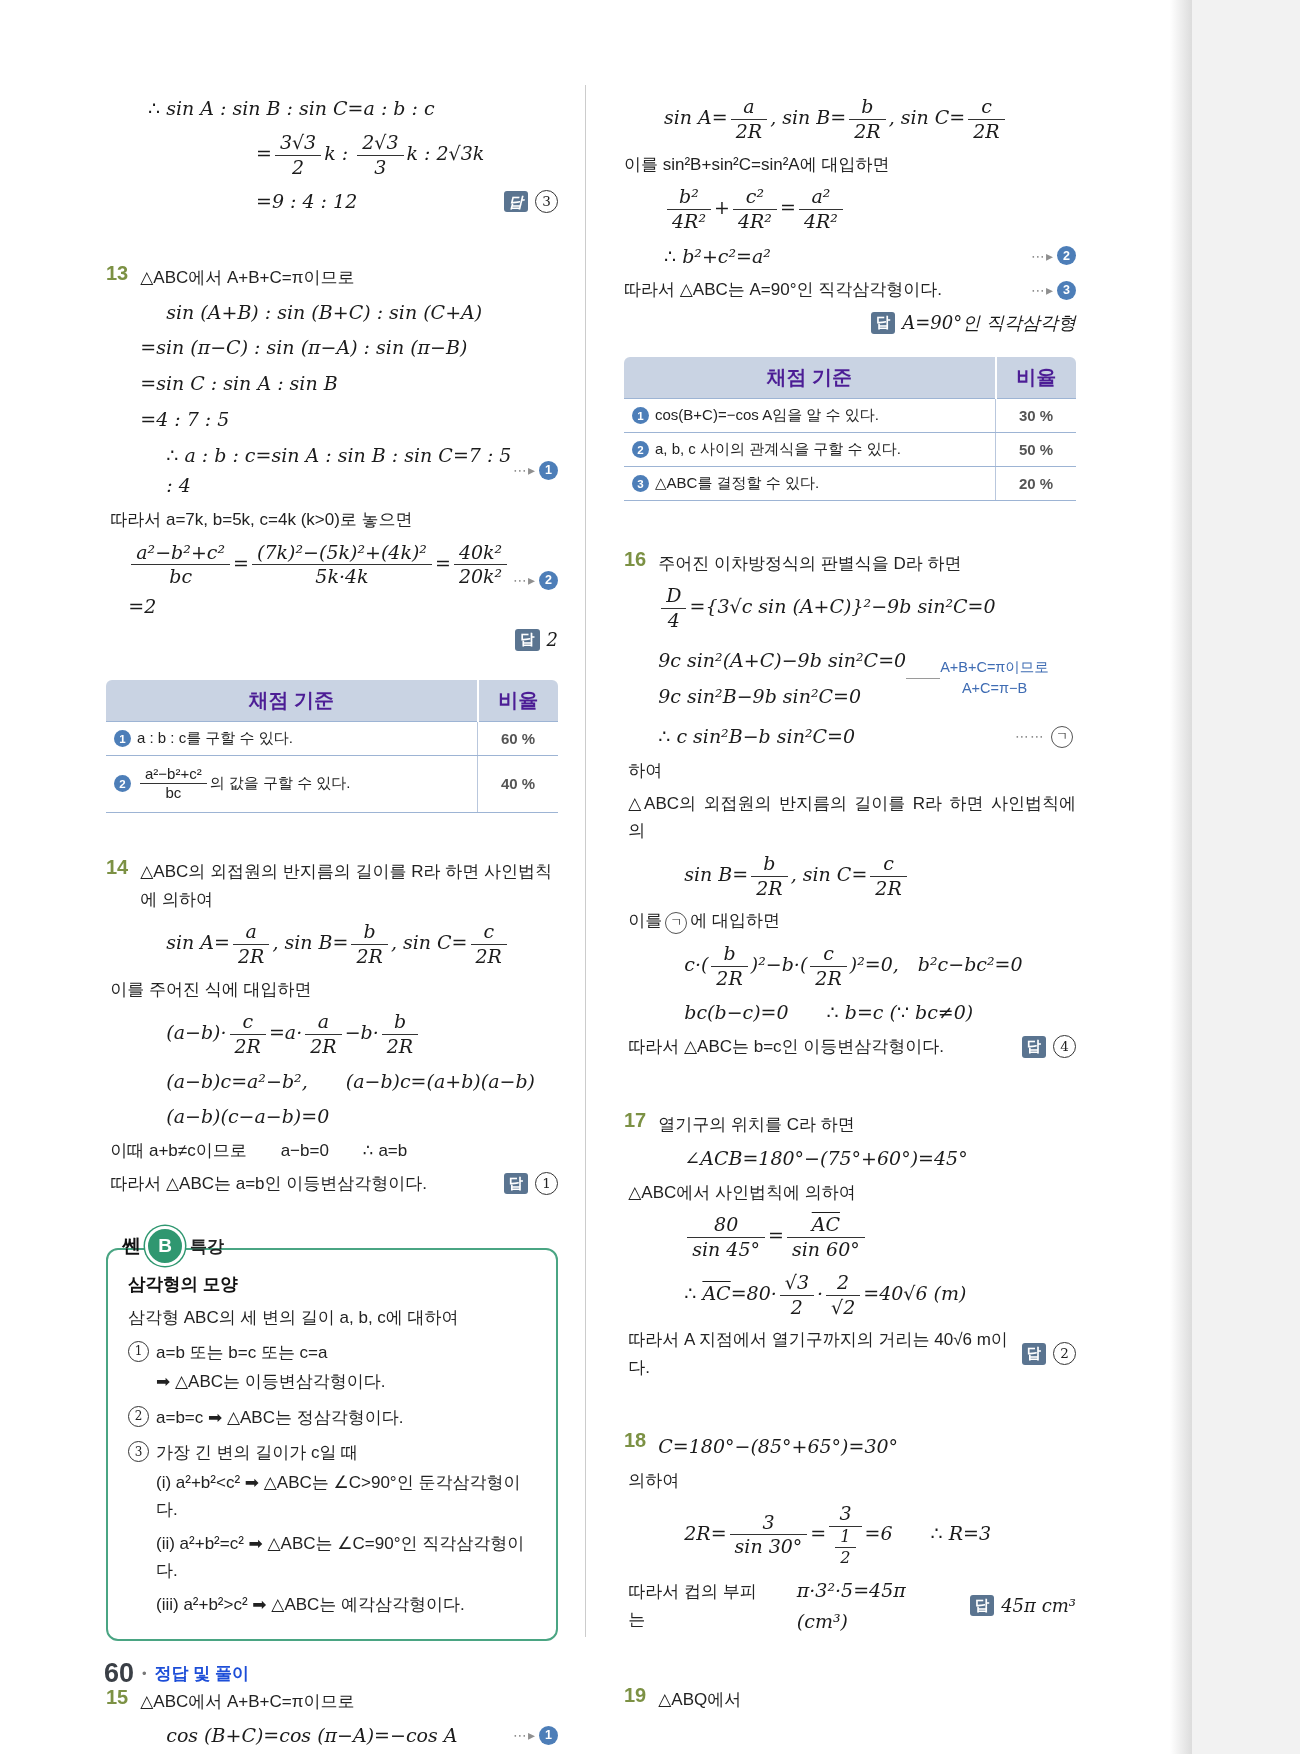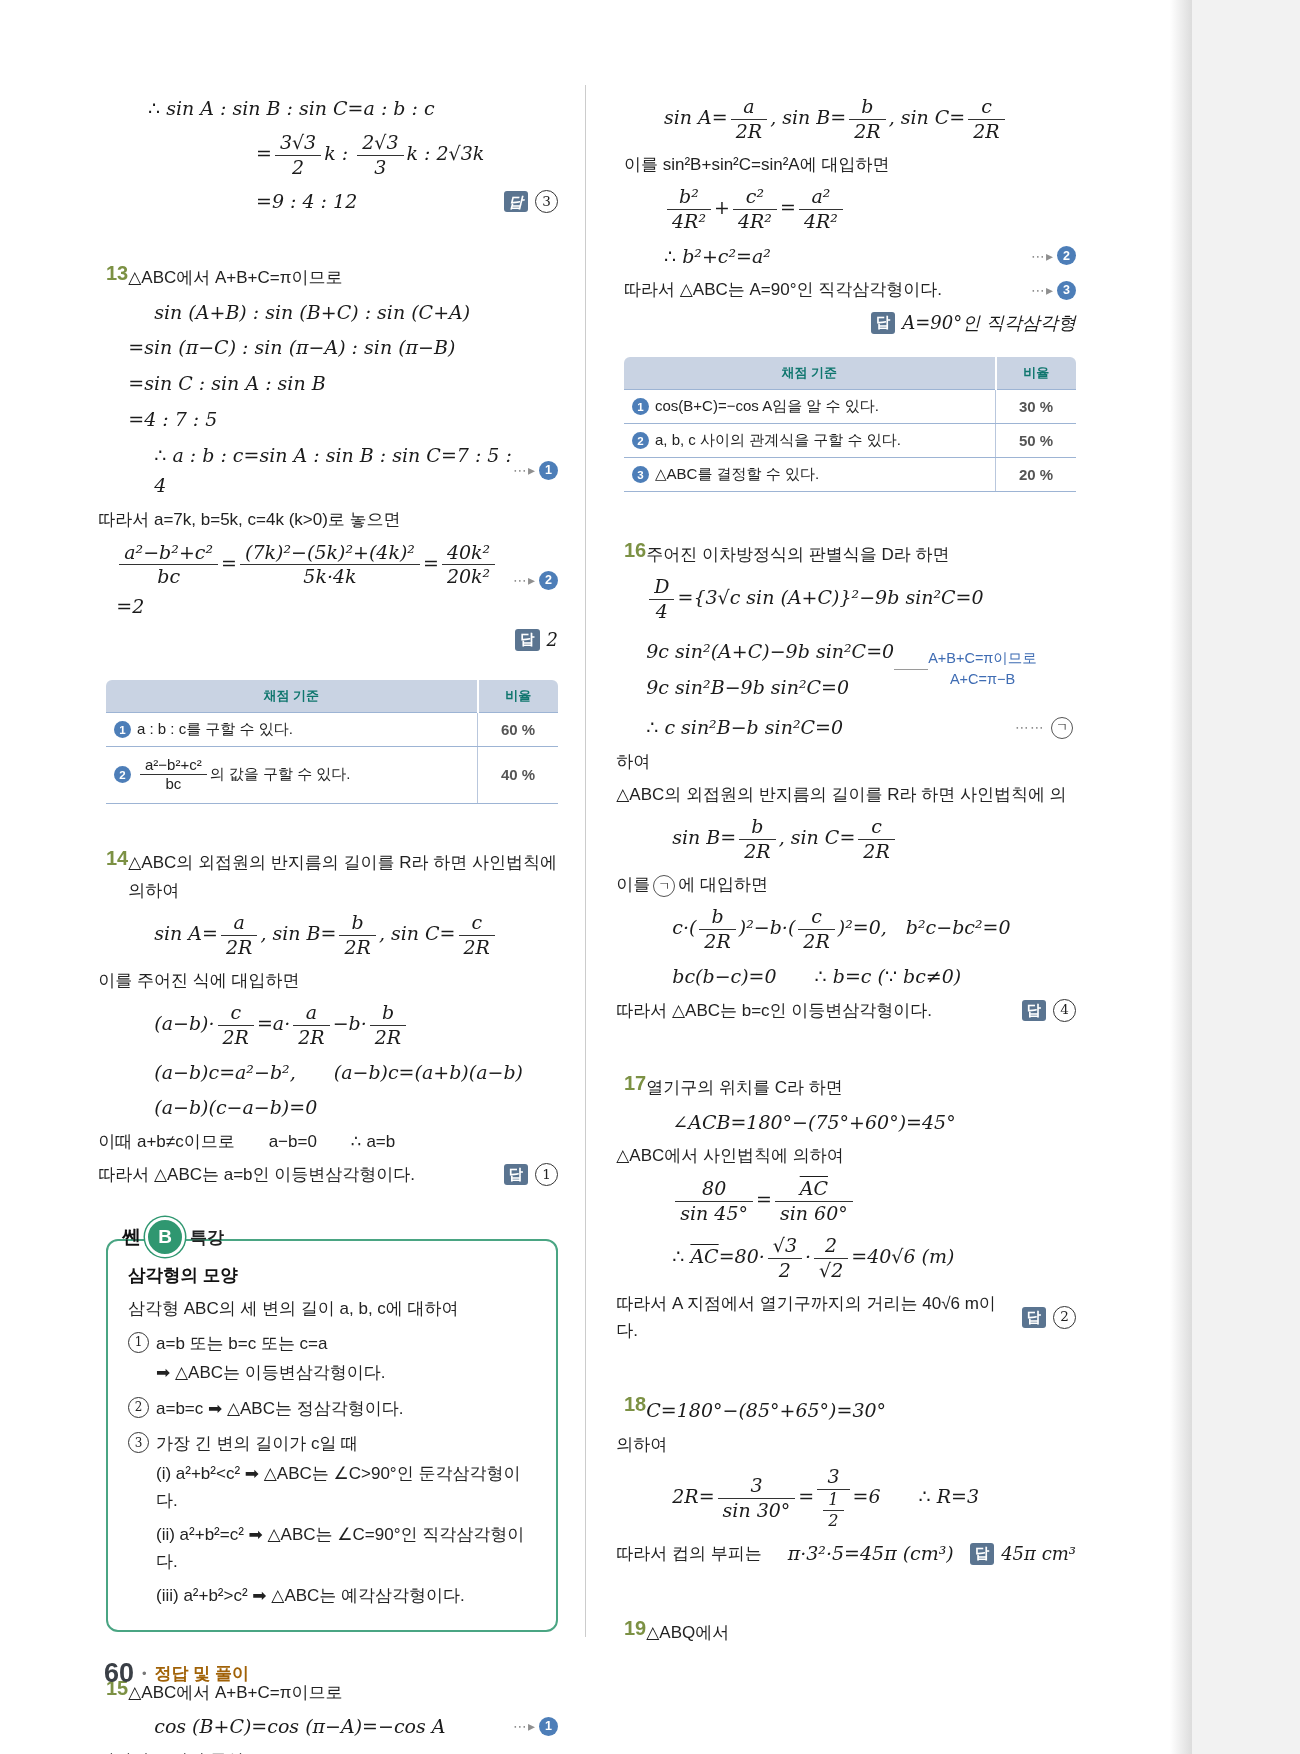--- a/index.html
+++ b/index.html
@@ -10,21 +10,21 @@
   .divider{position:absolute;left:585px;top:85px;width:1px;height:1552px;background:#cccccc;}
   .col{position:absolute;top:88px;width:452px;}
   .col-left{left:106px;}
   .col-right{left:624px;}
 
   .ln{font-size:17px;line-height:1.62;margin:5px 0;color:#222;}
   .dsp{font-family:"DejaVu Serif","DejaVu Sans",serif;font-style:italic;font-size:19px;color:#1b1b1b;}
   .ind{padding-left:26px;}
   .ind2{padding-left:60px;}
   .mrow{display:flex;align-items:center;}
-  .prob{display:flex;margin-top:36px;}
+  .prob{display:flex;gap:12px;margin-top:36px;}
   .pnum{color:#7c9144;font-weight:bold;font-size:20px;line-height:1.4;flex:0 0 auto;}
   .pbody{flex:1;min-width:0;}
 
   .frac{display:inline-flex;flex-direction:column;vertical-align:middle;text-align:center;
         margin:2px 3px;line-height:1.25;}
   .frac .num{display:block;padding:0 5px;border-bottom:1.3px solid #333;}
   .frac .den{display:block;padding:0 5px;}
   .frac .frac{font-size:0.85em;margin:0 1px;}
   .ov{text-decoration:overline;}
 
@@ -40,21 +40,21 @@
         align-items:center;justify-content:center;font-size:13.5px;font-style:normal;
         font-family:"DejaVu Serif",serif;flex:0 0 auto;}
   .ans-line{display:flex;justify-content:flex-end;align-items:center;gap:7px;margin:7px 0;}
   .ans-inline{display:inline-flex;align-items:center;gap:7px;margin-left:auto;padding-left:10px;flex:0 0 auto;}
   .ans-badge{display:inline-flex;background:#5a7490;color:#ffffff;font-size:14.5px;font-weight:bold;
         padding:1px 5px;border-radius:3px;line-height:1.35;flex:0 0 auto;}
   .ans-text{font-size:17px;}
   .ans-text.dsp{font-size:18px;}
 
   table.grade{width:100%;border-collapse:collapse;margin:22px 0 6px 0;font-size:15px;}
-  table.grade th{background:#c9d3e3;color:#0f766e;font-weight:bold;padding:7px 6px;font-size:13px;}
+  table.grade th{background:#c9d3e3;color:#4c1d95;font-weight:bold;padding:7px 6px;font-size:20px;}
   table.grade th.crit{border-radius:6px 0 0 0;border-right:2px solid #fff;}
   table.grade th.ratio{border-radius:0 6px 0 0;width:64px;}
   table.grade td{border-bottom:1px solid #9db4d4;padding:7px 8px;vertical-align:middle;}
   table.grade tr td:first-child{border-right:1px solid #b9c7dd;}
   table.grade td.pct{text-align:center;font-weight:bold;color:#555;width:64px;}
   table.grade tbody tr:first-child td{border-top:1px solid #9db4d4;}
 
   .tbox{position:relative;border:2px solid #4aa583;border-radius:12px;margin-top:46px;
         padding:20px 20px 14px 20px;}
   .box-logo{position:absolute;top:-24px;left:14px;display:flex;align-items:center;gap:5px;background:transparent;}
@@ -69,21 +69,21 @@
 
   .eq-note-wrap{display:flex;align-items:center;gap:0;}
   .note-connector{width:34px;border-top:1px solid #9a9a9a;align-self:center;flex:0 0 auto;}
   .note-blue{color:#3f6cb3;font-size:14.5px;line-height:1.45;font-style:normal;
         font-family:"Liberation Sans","DejaVu Sans",sans-serif;}
   .note-blue .c2{text-align:center;}
 
   .footer{position:absolute;left:104px;top:1658px;display:flex;align-items:center;gap:8px;}
   .footer .pageno{font-size:27px;font-weight:bold;color:#3a3f46;}
   .footer .fdot{font-size:13px;color:#777;}
-  .footer .flabel{font-size:17px;color:#a16207;font-weight:bold;}
+  .footer .flabel{font-size:17px;color:#1d4ed8;font-weight:bold;}
 </style>
 </head>
 <body>
 
 <div class="page">
   <div class="edge-shade"></div>
   <div class="divider"></div>
 
   <div class="col col-left">
 

